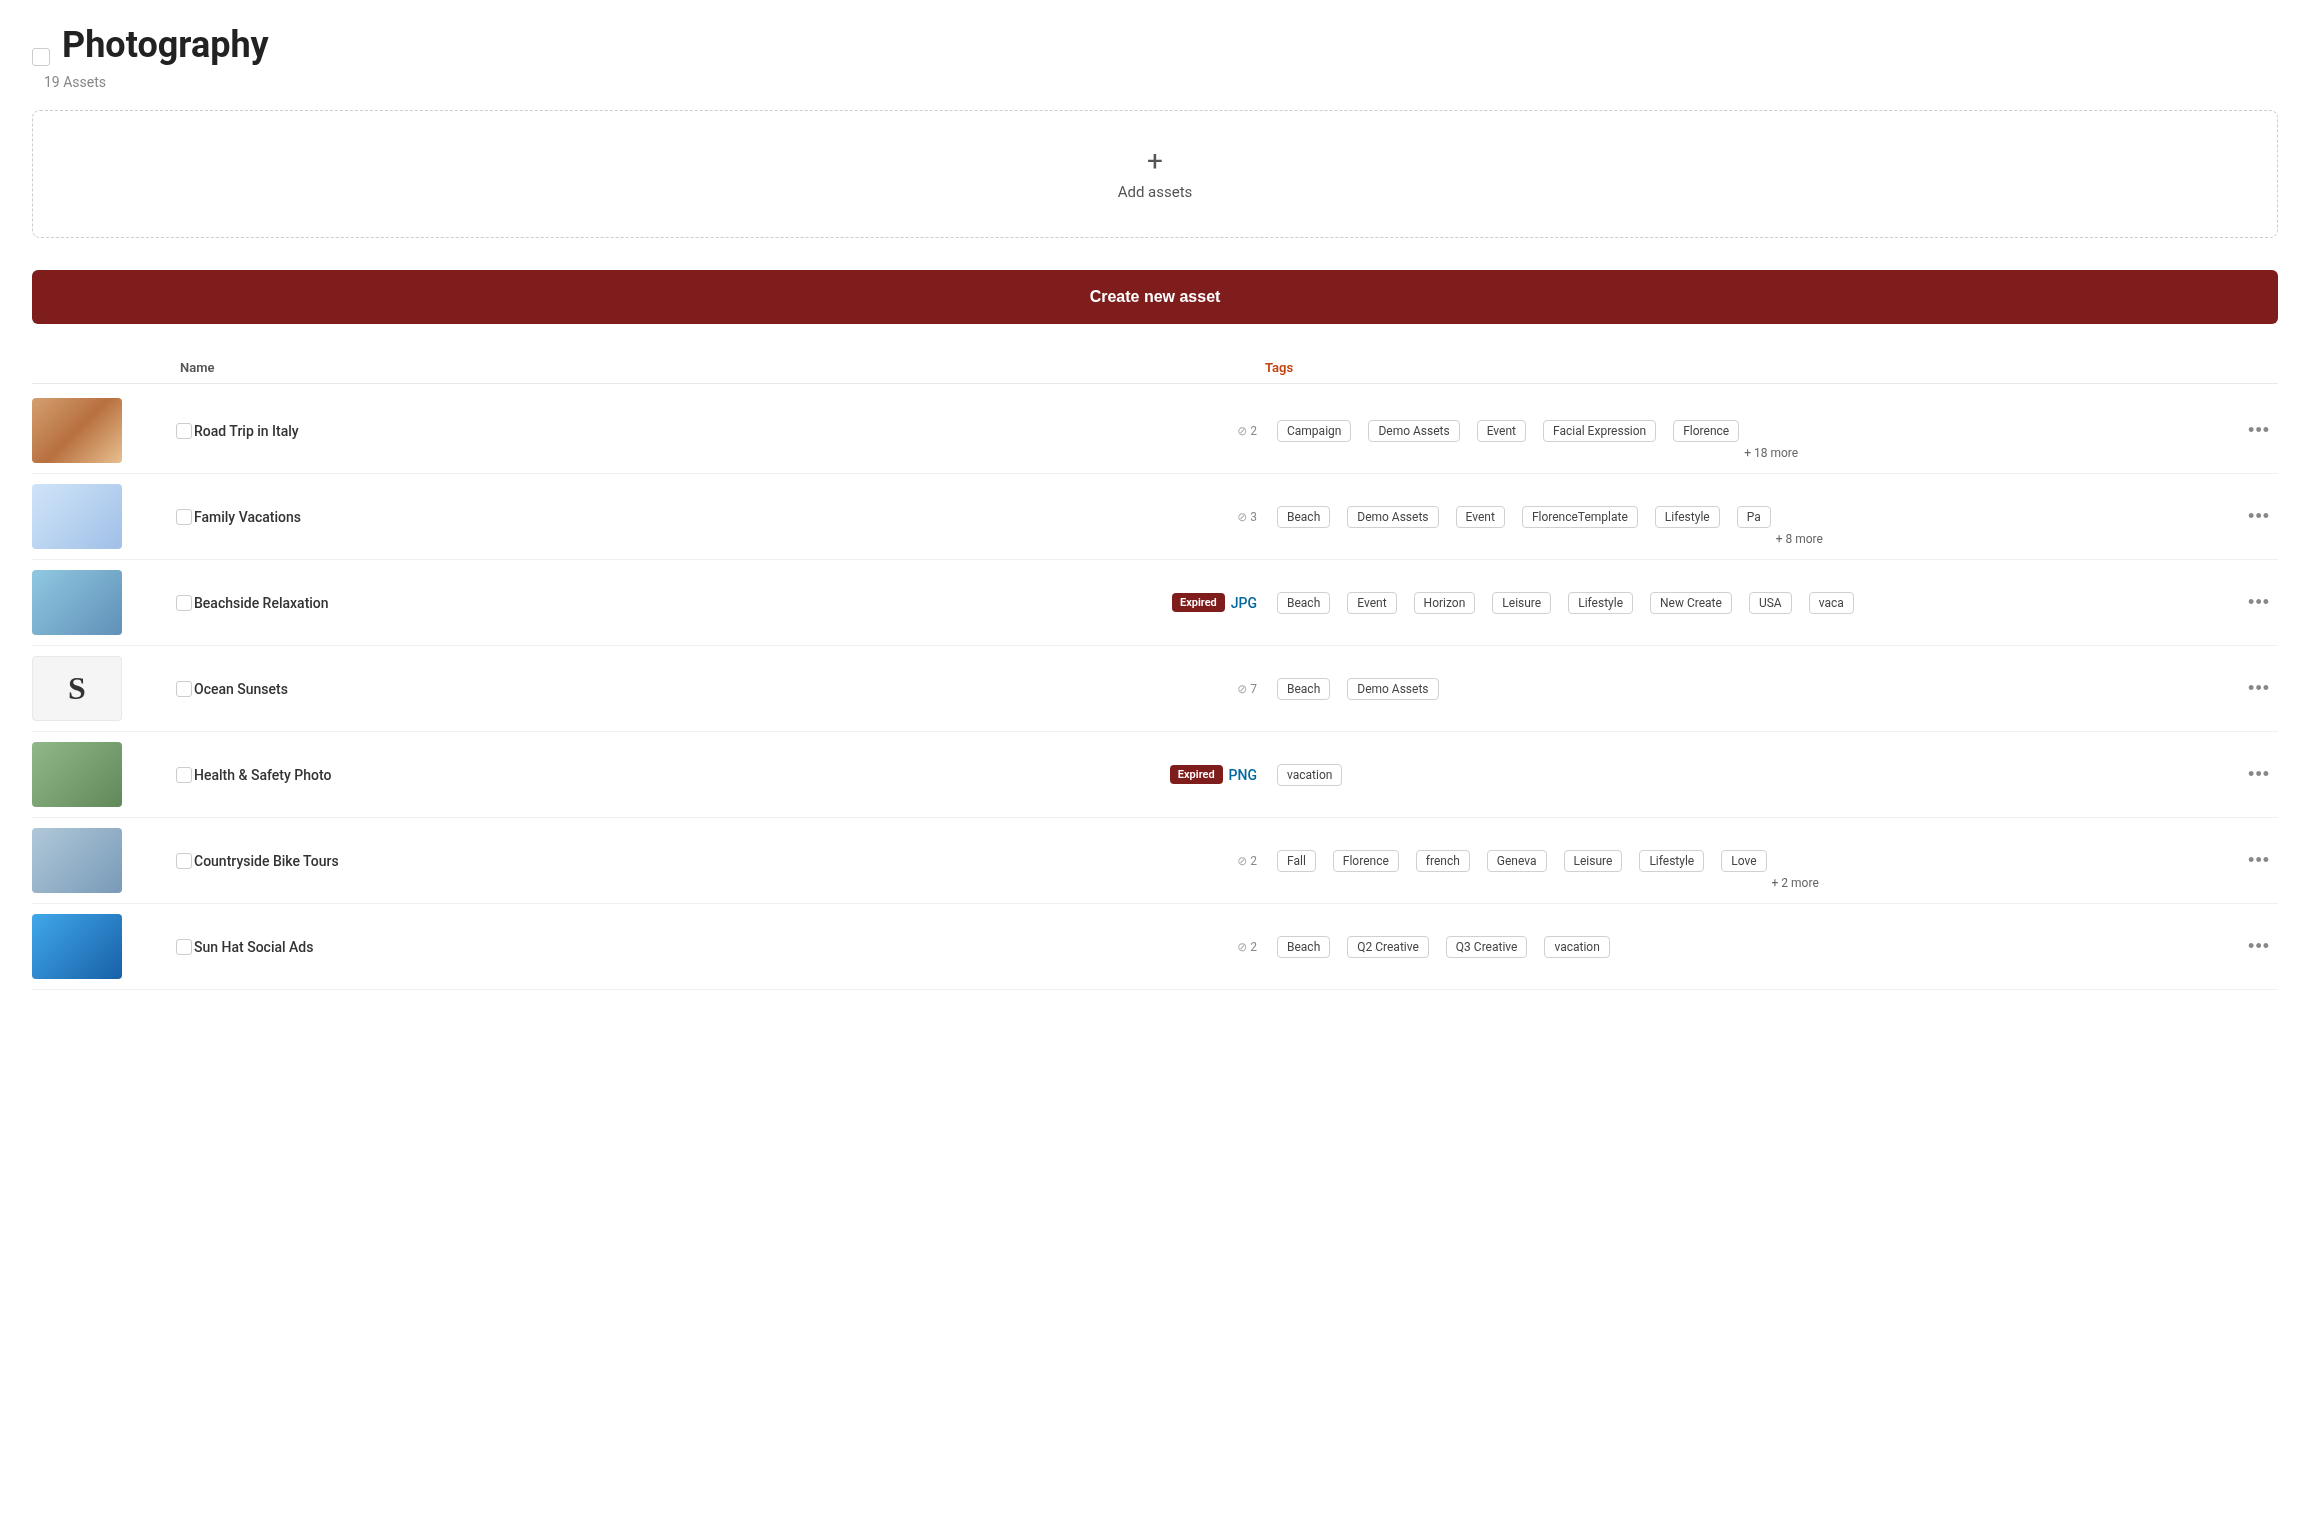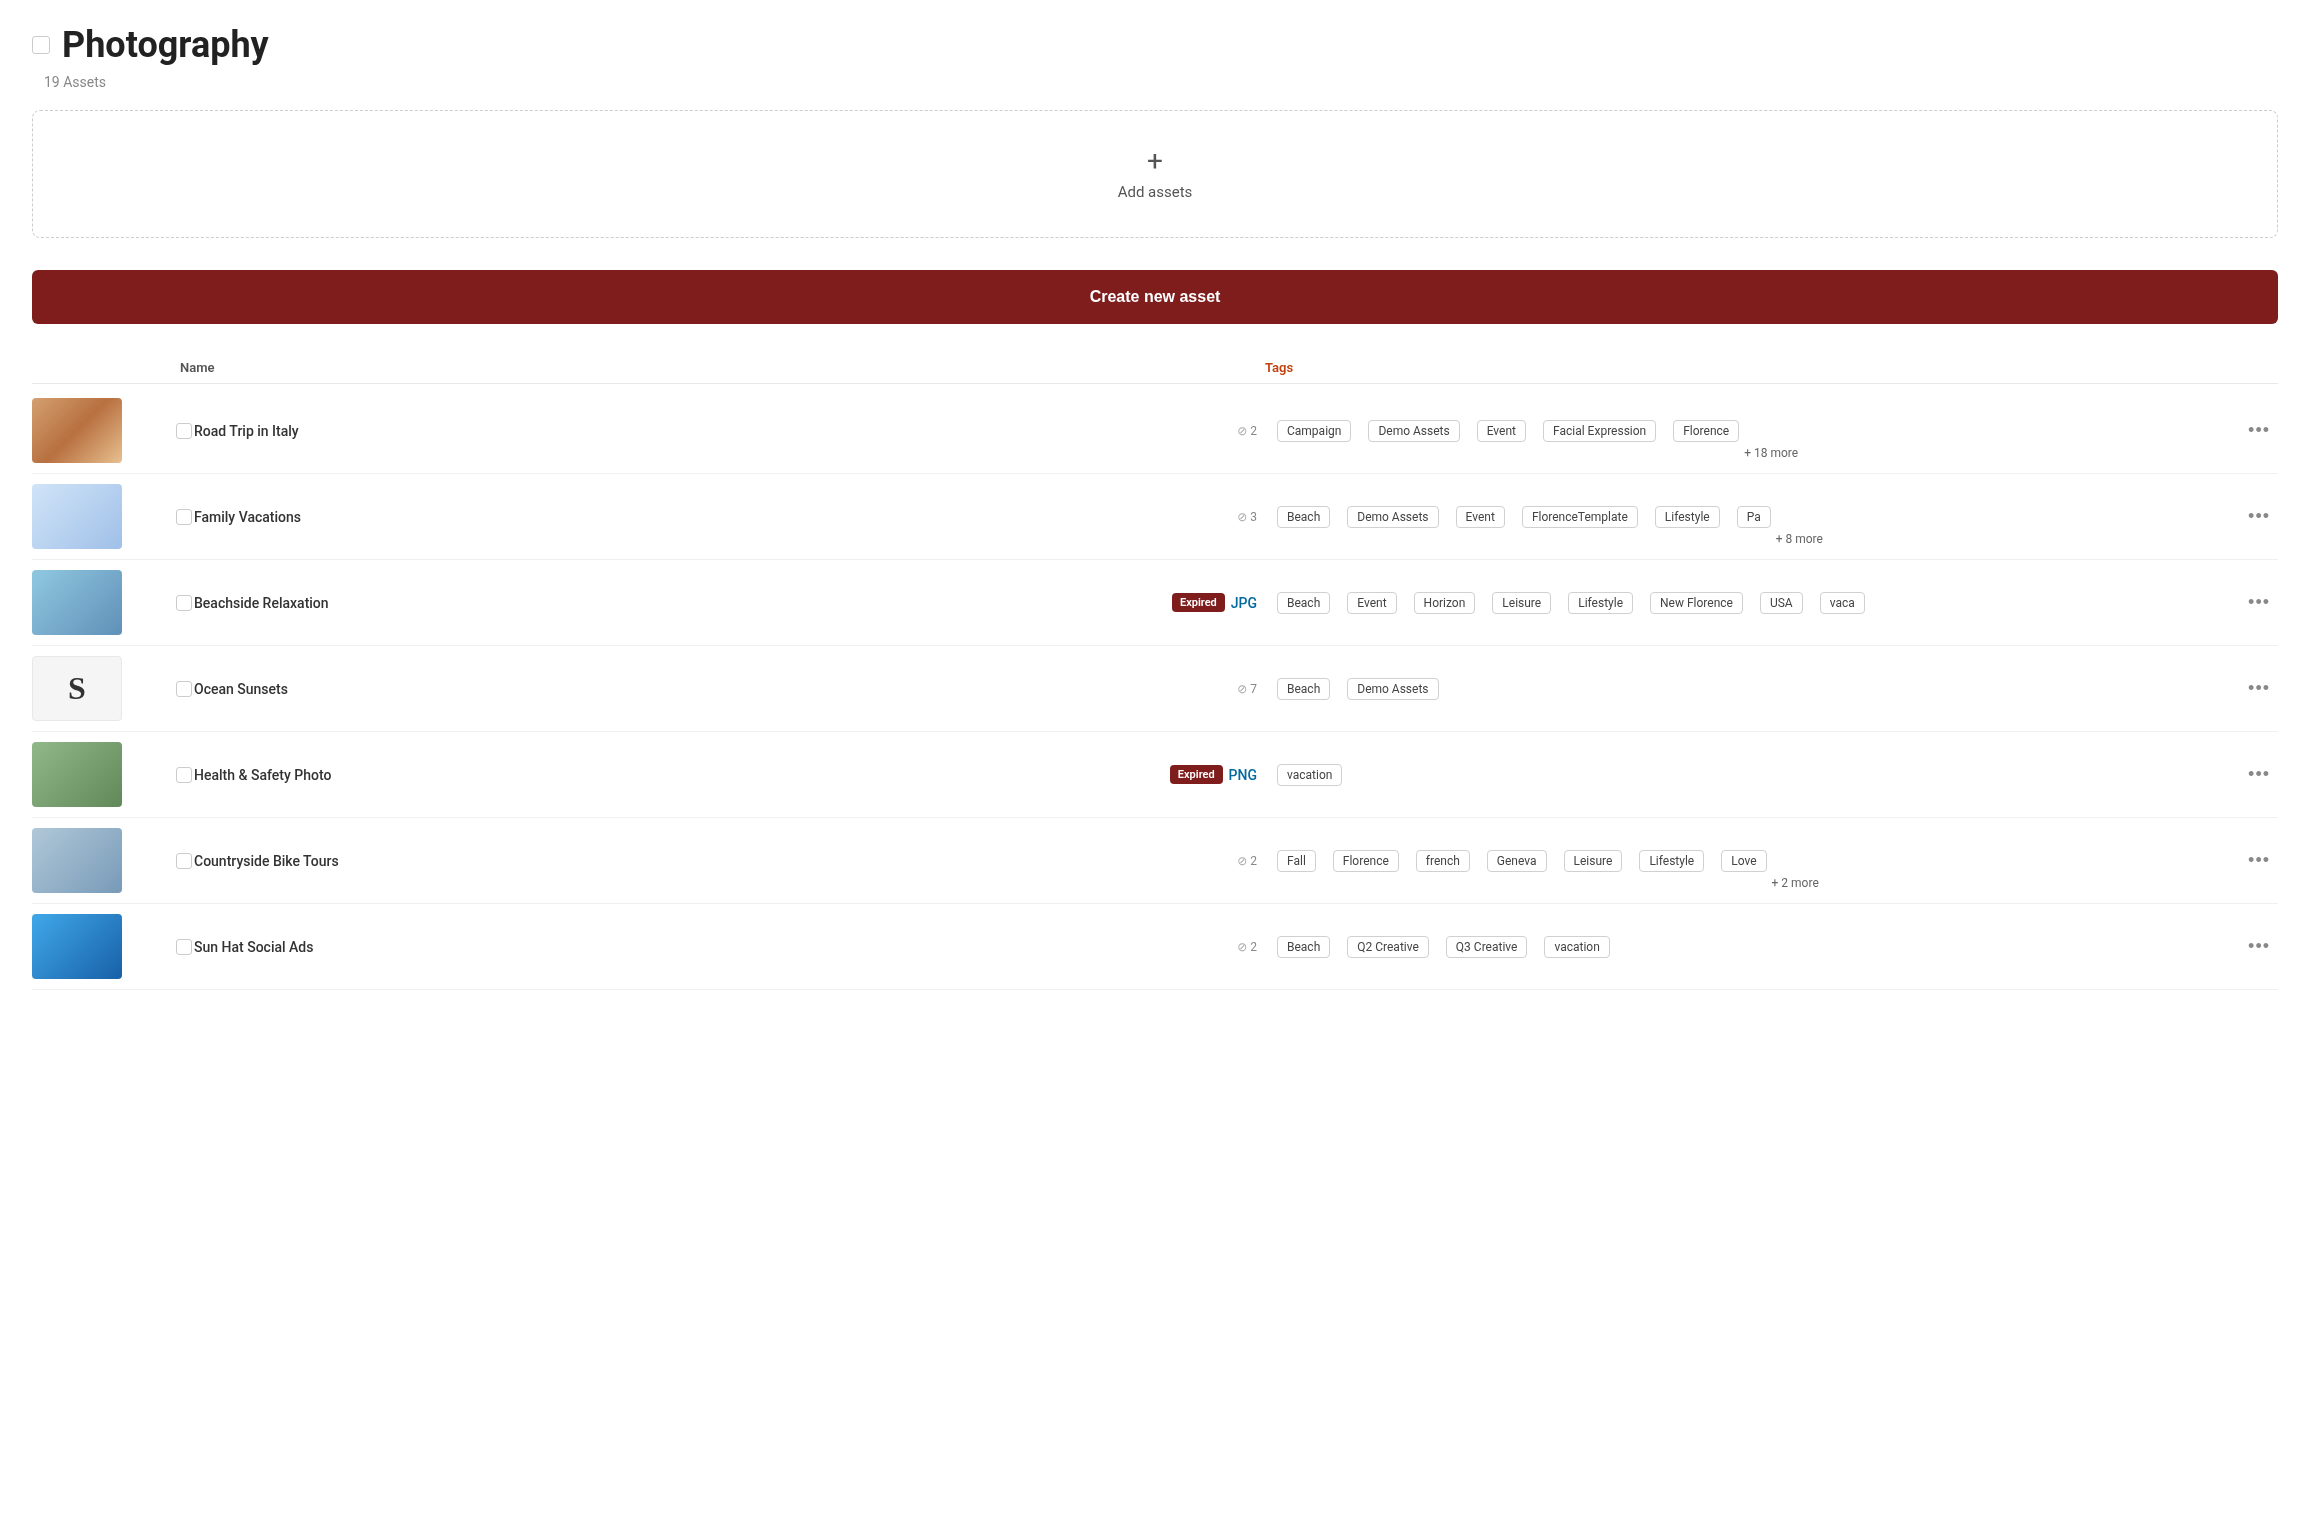--- a/index.html
+++ b/index.html
@@ -5,21 +5,21 @@
     * { box-sizing: border-box; margin: 0; padding: 0; }
     body {
       font-family: -apple-system, BlinkMacSystemFont, 'Segoe UI', Roboto, sans-serif;
       background: #fff;
       color: #333;
       padding: 24px 32px;
     }
 
     .page-header {
       display: flex;
-      align-items: center;
+      align-items: flex-end;
       gap: 12px;
       margin-bottom: 8px;
     }
 
     .page-checkbox {
       width: 18px;
       height: 18px;
       border: 1.5px solid #ccc;
       border-radius: 3px;
       background: #fff;
@@ -310,21 +310,21 @@
       <div class="row-meta">
         <span class="expired-badge">Expired</span>
         <span class="format-badge">JPG</span>
       </div>
       <div class="tags-cell">
         <span class="tag">Beach</span>
         <span class="tag">Event</span>
         <span class="tag">Horizon</span>
         <span class="tag">Leisure</span>
         <span class="tag">Lifestyle</span>
-        <span class="tag">New Florence</span>
+        <span class="tag">New Create</span>
         <span class="tag">USA</span>
         <span class="tag">vaca</span>
       </div>
       <div class="row-actions">
         <button class="dots-btn">•••</button>
       </div>
     </div>
     <div class="table-row">
       <div style="display: flex; align-items: center; justify-content: flex-start; padding-left: 0px;">
         <div class="thumb-placeholder" style="font-family:Georgia,serif;font-size:32px;font-weight:700;">S</div>

